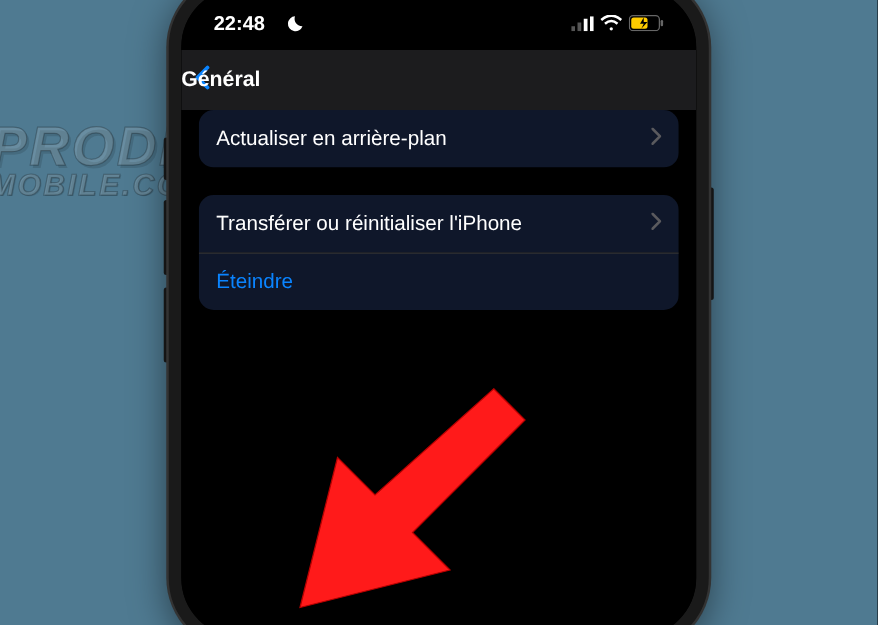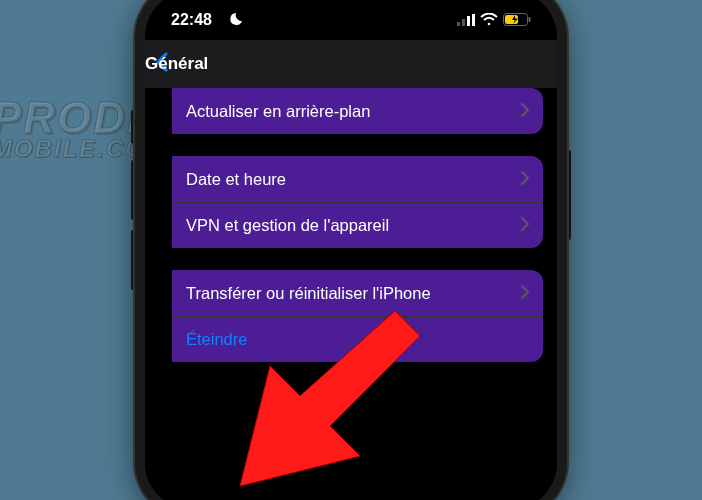--- a/index.html
+++ b/index.html
@@ -59,25 +59,24 @@
 .back-btn { display: flex; align-items: center; color: #0a84ff; font-size: 17px; gap: 2px; }
 .nav-title {
   position: absolute; left: 0; right: 0; text-align: left;
   color: #fff; font-size: 17px; font-weight: 600; pointer-events: none;
 }
 
 .content { flex: 1; overflow: hidden; padding: 0 14px; }
 .group { margin-top: 22px; border-radius: 12px; overflow: hidden; }
 .group.first { margin-top: 0; }
 .row {
-  background: #4c1d95; height: 46px; padding: 0 14px;
+  background: #0f172a; height: 46px; padding: 0 14px;
   display: flex; align-items: center; justify-content: space-between;
   color: #fff; font-size: 16.5px;
   border-top: 0.5px solid #333;
-  margin-left: 13px;
 }
 .row:first-child { border-top: none; }
 .row.action { color: #0a84ff; }
 .chevron { color: #5a5a5e; }
 
 .arrow-annot {
   position: absolute; left: 220px; top: 286px; width: 220px; height: 220px;
   pointer-events: none; z-index: 20;
 }
 </style>
@@ -151,38 +150,20 @@
         <div class="row">
           <span>Actualiser en arrière-plan</span>
           <span class="chevron">
             <svg width="8" height="14" viewBox="0 0 8 14" fill="none" stroke="currentColor" stroke-width="2" stroke-linecap="round">
                 <polyline points="1,1 7,7 1,13"></polyline>
               </svg>
           </span>
         </div>
       </div>
 
-      <div class="group">
-        <div class="row">
-          <span>Date et heure</span>
-          <span class="chevron">
-            <svg width="8" height="14" viewBox="0 0 8 14" fill="none" stroke="currentColor" stroke-width="2" stroke-linecap="round">
-                <polyline points="1,1 7,7 1,13"></polyline>
-              </svg>
-          </span>
-        </div>
-        <div class="row">
-          <span>VPN et gestion de l'appareil</span>
-          <span class="chevron">
-            <svg width="8" height="14" viewBox="0 0 8 14" fill="none" stroke="currentColor" stroke-width="2" stroke-linecap="round">
-                <polyline points="1,1 7,7 1,13"></polyline>
-              </svg>
-          </span>
-        </div>
-      </div>
 
 
       <div class="group">
         <div class="row">
           <span>Transférer ou réinitialiser l'iPhone</span>
           <span class="chevron">
             <svg width="8" height="14" viewBox="0 0 8 14" fill="none" stroke="currentColor" stroke-width="2" stroke-linecap="round">
                 <polyline points="1,1 7,7 1,13"></polyline>
               </svg>
           </span>

